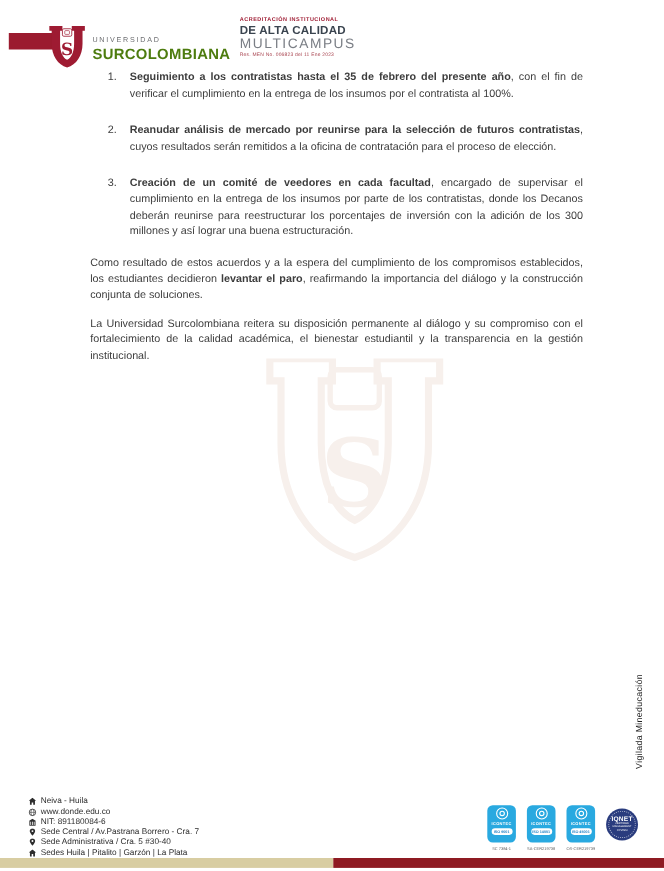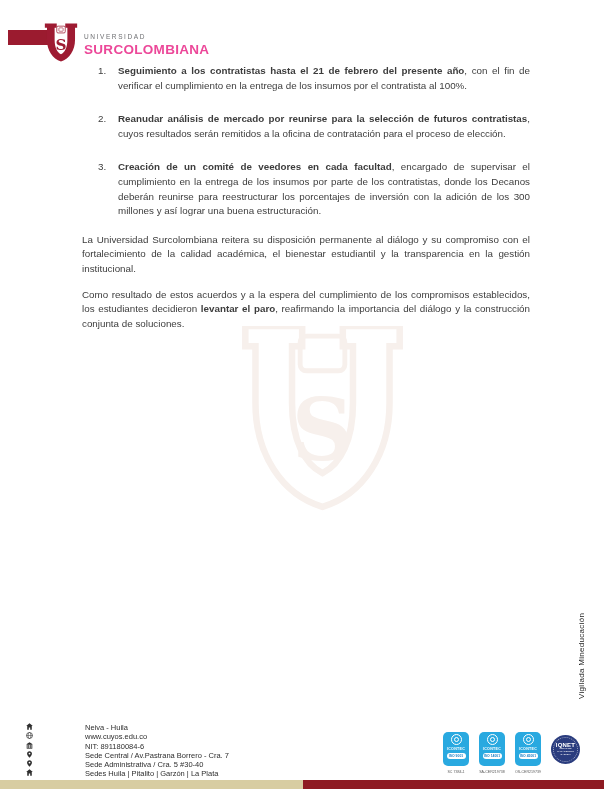--- a/index.html
+++ b/index.html
@@ -8,21 +8,21 @@
     background:#ffffff; overflow:hidden;
     font-family:"Liberation Sans", sans-serif; color:#3d3d3d;
   }
 
   
   .accent-bar { position:absolute; left:8px; top:30px; width:44px; height:15px; background:#9b1b2f; }
   .logo-group { position:absolute; left:44px; top:22px; }
   .logo-shield { position:absolute; left:0; top:1px; }
   .logo-text { position:absolute; left:40px; top:11px; white-space:nowrap; }
   .logo-universidad { display:block; font-size:6.5px; letter-spacing:1.6px; color:#6e6f72; font-weight:400; }
-  .logo-surcolombiana { display:block; margin-top:2px; font-size:13.5px; font-weight:700; letter-spacing:0.3px; color:#ec4899; }
+  .logo-surcolombiana { display:block; margin-top:2px; font-size:13.5px; font-weight:700; letter-spacing:0.3px; color:#4d7c0f; }
 
   .accred { position:absolute; left:218px; top:16px; width:120px; line-height:1; }
   .accred-l1 { display:block; font-size:5px; font-weight:700; letter-spacing:0.45px; color:#9e1b32; }
   .accred-l2 { display:block; margin-top:1.5px; font-size:10.5px; font-weight:700; letter-spacing:0.2px; color:#3a444f; }
   .accred-l3 { display:block; margin-top:0.5px; font-size:12.5px; font-weight:400; letter-spacing:1.4px; color:#7a7e85; }
   .accred-l4 { display:block; margin-top:2px; font-size:4.5px; color:#a8434f; letter-spacing:0.2px; }
 
   
   .content { position:absolute; left:82px; top:64px; width:448px; font-size:9.8px; line-height:14.6px; }
   .list-item { position:relative; padding-left:36px; text-align:justify; margin-bottom:19px; }
@@ -36,21 +36,21 @@
 
   
   .vigilada {
     position:absolute; right:18px; top:584px; height:115px;
     writing-mode:vertical-rl; transform:rotate(180deg);
     font-size:8px; color:#222; letter-spacing:0.3px; white-space:nowrap;
   }
 
   
   .contact { position:absolute; left:26px; top:723px; }
-  .contact-row { display:flex; align-items:flex-start; height:9.3px;gap:48px; }
+  .contact-row { display:flex; align-items:flex-end; height:9.3px; }
   .contact-row svg { flex:0 0 auto; margin-right:4px; }
   .contact-text { font-size:7.5px; color:#2e2e2e; white-space:nowrap; }
 
   .certs { position:absolute; left:443px; top:732px; display:flex; align-items:flex-start; }
   .badge-wrap { display:flex; flex-direction:column; align-items:center; width:26px; margin-right:10px; }
   .badge { width:26px; height:34px; background:#29a9e0; border-radius:5px; position:relative; display:flex; flex-direction:column; align-items:center; }
   .badge-emblem { margin-top:2px; width:11px; height:11px; border-radius:50%; border:1px solid #ffffff; box-sizing:border-box; display:flex; align-items:center; justify-content:center; }
   .badge-emblem-dot { width:5px; height:5px; border-radius:50%; border:1px solid #ffffff; box-sizing:border-box; }
   .badge-brand { margin-top:1.5px; font-size:3.6px; font-weight:700; color:#ffffff; letter-spacing:0.3px; }
   .badge-pill { margin-top:2px; width:19px; height:6px; background:#ffffff; border-radius:3px; display:flex; align-items:center; justify-content:center; }
@@ -84,62 +84,68 @@
       <rect x="15" y="3" width="10" height="8" rx="1.5" fill="#ffffff" stroke="#9e1b32" stroke-width="0.9"></rect>
       <rect x="17.5" y="5" width="5" height="4" rx="0.8" fill="none" stroke="#9e1b32" stroke-width="0.7"></rect>
       <text x="20" y="31.5" text-anchor="middle" font-family="DejaVu Serif, serif" font-weight="bold" font-size="18" fill="#9e1b32">S</text>
     </svg>
     <span class="logo-text">
       <span class="logo-universidad">UNIVERSIDAD</span>
       <span class="logo-surcolombiana">SURCOLOMBIANA</span>
     </span>
   </div>
 
+  <div class="accred">
+    <span class="accred-l1">ACREDITACIÓN INSTITUCIONAL</span>
+    <span class="accred-l2">DE ALTA CALIDAD</span>
+    <span class="accred-l3">MULTICAMPUS</span>
+    <span class="accred-l4">Res. MEN No. 006823 del 11 Ene 2023</span>
+  </div>
 
   <div class="content">
 
     <div class="list-item">
       <span class="num">1.</span>
-      <span class="b">Seguimiento a los contratistas hasta el 21 de febrero del presente año</span><span>, con el fin de verificar el cumplimiento en la entrega de los insumos por el contratista al 100%.</span>
+      <span class="b">Seguimiento a los contratistas hasta el 35 de febrero del presente año</span><span>, con el fin de verificar el cumplimiento en la entrega de los insumos por el contratista al 100%.</span>
     </div>
 
     <div class="list-item">
       <span class="num">2.</span>
       <span class="b">Reanudar análisis de mercado por reunirse para la selección de futuros contratistas</span><span>, cuyos resultados serán remitidos a la oficina de contratación para el proceso de elección.</span>
     </div>
 
     <div class="list-item last">
       <span class="num">3.</span>
       <span class="b">Creación de un comité de veedores en cada facultad</span><span>, encargado de supervisar el cumplimiento en la entrega de los insumos por parte de los contratistas, donde los Decanos deberán reunirse para reestructurar los porcentajes de inversión con la adición de los 300 millones y así lograr una buena estructuración.</span>
     </div>
 
+    <p class="para"><span>Como resultado de estos acuerdos y a la espera del cumplimiento de los compromisos establecidos, los estudiantes decidieron </span><span class="b">levantar el paro</span><span>, reafirmando la importancia del diálogo y la construcción conjunta de soluciones.</span></p>
+
     <p class="para"><span>La Universidad Surcolombiana reitera su disposición permanente al diálogo y su compromiso con el fortalecimiento de la calidad académica, el bienestar estudiantil y la transparencia en la gestión institucional.</span></p>
-
-    <p class="para"><span>Como resultado de estos acuerdos y a la espera del cumplimiento de los compromisos establecidos, los estudiantes decidieron </span><span class="b">levantar el paro</span><span>, reafirmando la importancia del diálogo y la construcción conjunta de soluciones.</span></p>
 
   </div>
 
   <div class="vigilada">Vigilada Mineducación</div>
 
   <div class="contact">
 
     <div class="contact-row">
       <svg width="7" height="7" viewBox="0 0 8 8">
           <path d="M4,0.3 L7.8,3.4 H6.6 V7.6 H4.8 V5.1 H3.2 V7.6 H1.4 V3.4 H0.2 Z" fill="#2e2e2e"></path>
         </svg>
       <span class="contact-text">Neiva - Huila</span>
     </div>
 
     <div class="contact-row">
       <svg width="7" height="7" viewBox="0 0 8 8">
           <circle cx="4" cy="4" r="3.4" fill="none" stroke="#2e2e2e" stroke-width="0.8"></circle>
           <ellipse cx="4" cy="4" rx="1.6" ry="3.4" fill="none" stroke="#2e2e2e" stroke-width="0.6"></ellipse>
           <line x1="0.6" y1="4" x2="7.4" y2="4" stroke="#2e2e2e" stroke-width="0.6"></line>
         </svg>
-      <span class="contact-text">www.cuyos.edu.co</span>
+      <span class="contact-text">www.donde.edu.co</span>
     </div>
 
     <div class="contact-row">
       <svg width="7" height="7" viewBox="0 0 8 8">
           <rect x="0.8" y="2.6" width="6.4" height="5" fill="#2e2e2e"></rect>
           <path d="M0.4,2.6 L4,0.4 L7.6,2.6 Z" fill="#2e2e2e"></path>
           <rect x="1.8" y="3.4" width="0.8" height="3.4" fill="#ffffff"></rect>
           <rect x="3.6" y="3.4" width="0.8" height="3.4" fill="#ffffff"></rect>
           <rect x="5.4" y="3.4" width="0.8" height="3.4" fill="#ffffff"></rect>
         </svg>

